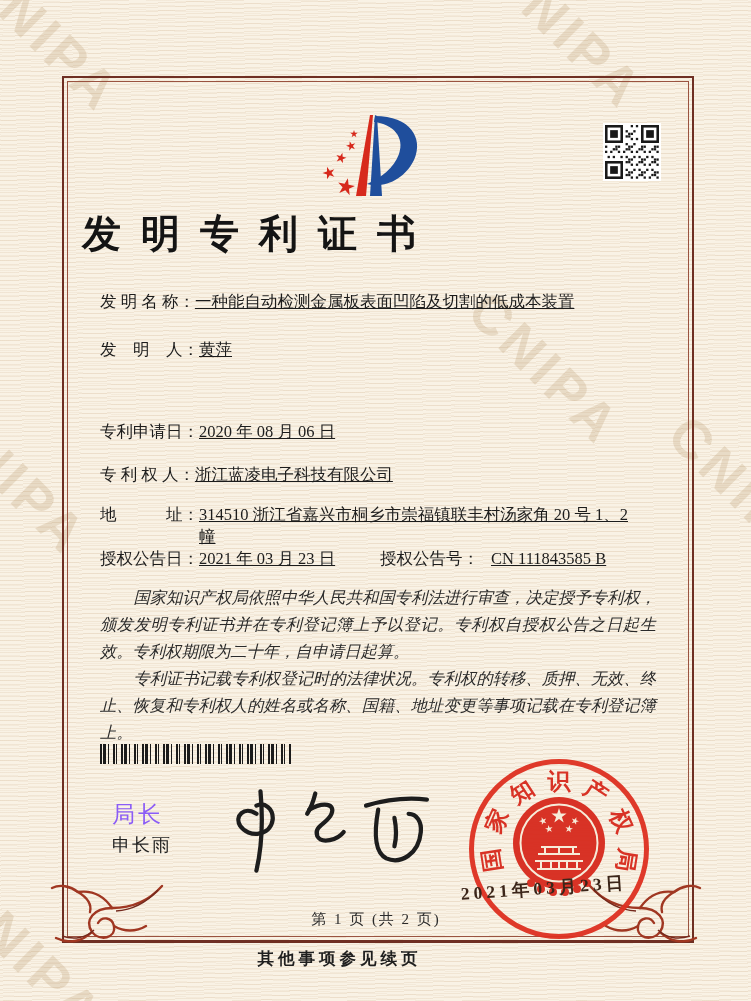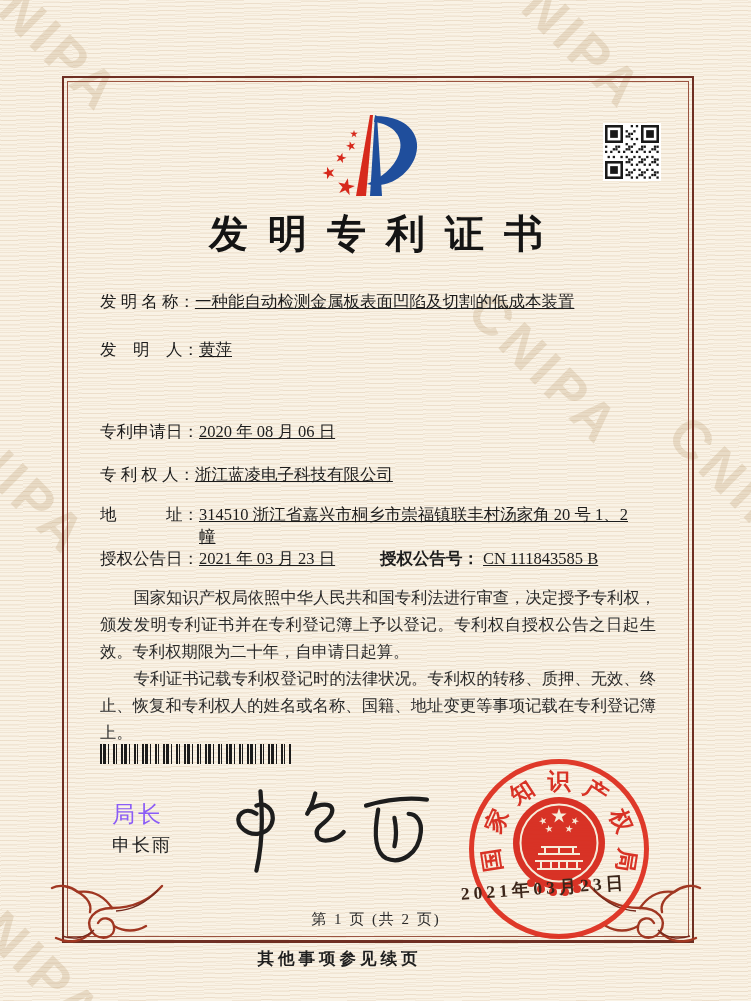--- a/index.html
+++ b/index.html
@@ -29,32 +29,32 @@
     border:2px solid #6f2f23;border-bottom-width:3px;
   }
   .frame::after{content:"";position:absolute;inset:3px;border:1px solid #9a5340;}
   .flourish{position:absolute;z-index:3;}
   .flourish.fl-left{left:48px;top:876px;}
   .flourish.fl-right{left:586px;top:876px;transform:scaleX(-1);}
   .cert-no{position:absolute;z-index:3;left:100px;top:121px;font-size:17px;letter-spacing:1.5px;color:#262626;}
   .logo{position:absolute;z-index:3;left:318px;top:112px;}
   .qr{position:absolute;z-index:3;left:603px;top:123px;width:58px;height:58px;background:#fff;padding:2px;box-sizing:border-box;}
   .title{
-    position:absolute;z-index:3;left:62px;top:207px;width:628px;text-align:center;
+    position:absolute;z-index:3;left:62px;top:207px;width:628px;
     font-size:39px;font-weight:600;color:#141414;letter-spacing:20px;text-indent:20px;
   }
   .f-row{position:absolute;z-index:3;left:100px;width:560px;font-size:16.5px;line-height:22px;}
   .fr1{top:291px}.fr2{top:339px}.fr3{top:379px}.fr4{top:421px}.fr5{top:464px}.fr6{top:504px}.fr7{top:548px}
   .f-label{display:inline-block;min-width:88px;white-space:pre;color:#1c1c1c;}
   .f-value{color:#1c1c1c;text-decoration:underline;}
   .f-value.wrap{display:inline-block;width:442px;vertical-align:top;}
   .grant-right{position:absolute;left:280px;top:0;white-space:nowrap;}
-  .grant-right .f-label{min-width:0;margin-right:4px;font-weight:bold;}
+  .grant-right .f-label{min-width:0;margin-right:12px;}
   .body-text{position:absolute;z-index:3;left:100px;top:584px;width:556px;}
-  .body-text p{margin:0;font-size:16.3px;line-height:27px;text-align:justify;text-indent:2.05em;color:#2a2a2a;}
+  .body-text p{margin:0;font-size:16.3px;line-height:27px;text-align:justify;text-indent:2.05em;color:#2a2a2a;font-style:italic;}
   .barcode{
     position:absolute;z-index:3;left:100px;top:744px;width:192px;height:20px;
     background:repeating-linear-gradient(90deg,
       #1b1b1b 0 2px,transparent 2px 3px,#1b1b1b 3px 6px,transparent 6px 8px,
       #1b1b1b 8px 9px,transparent 9px 13px,#1b1b1b 13px 15px,transparent 15px 16px,
       #1b1b1b 16px 17px,transparent 17px 21px);
   }
   .director-title{position:absolute;z-index:3;left:112px;top:799px;font-size:23px;letter-spacing:3px;color:#8b5cf6;}
   .director-name{position:absolute;z-index:3;left:112px;top:833px;font-size:18px;letter-spacing:2px;color:#222;}
   .signature{position:absolute;z-index:3;left:226px;top:783px;}

